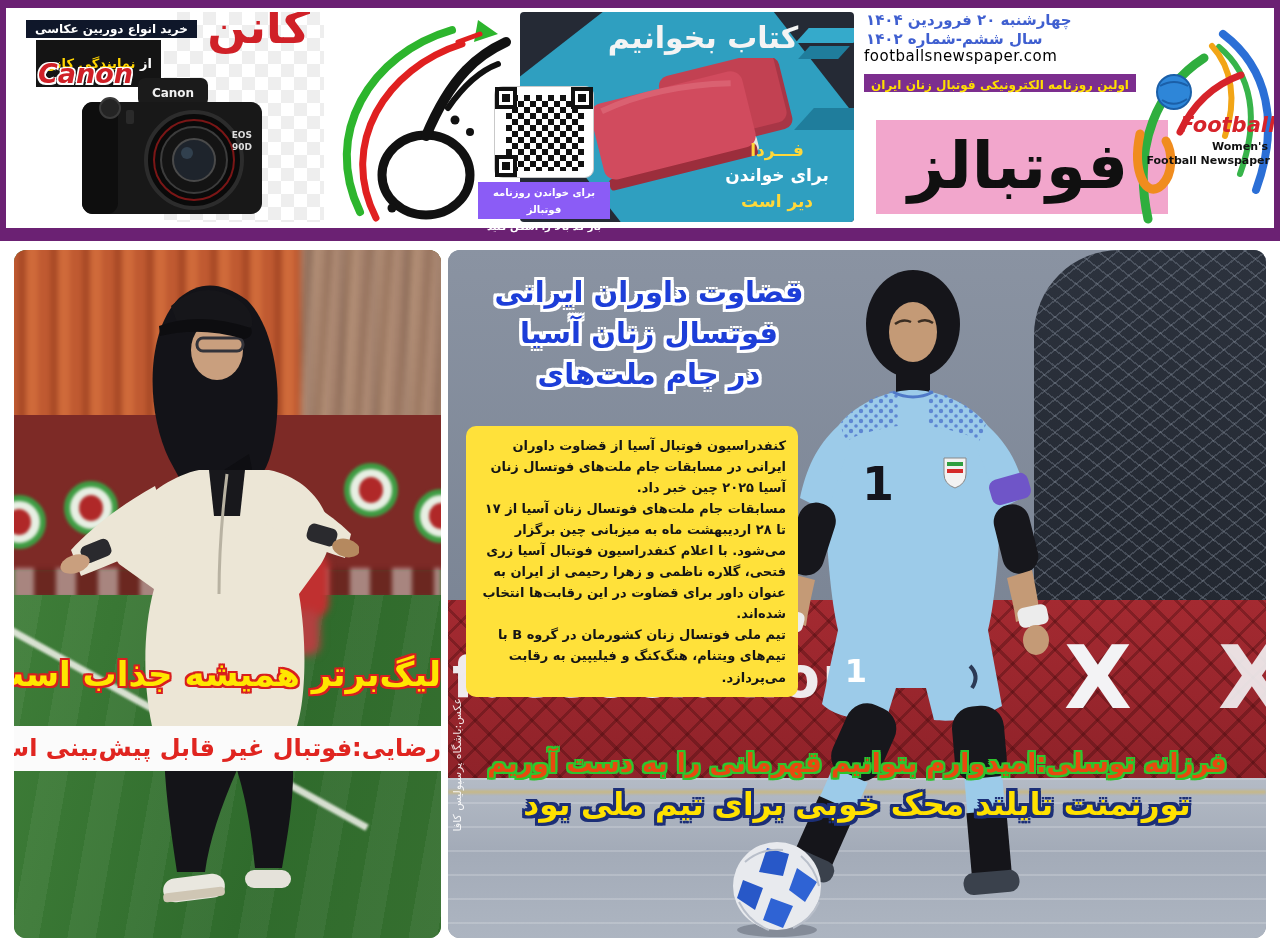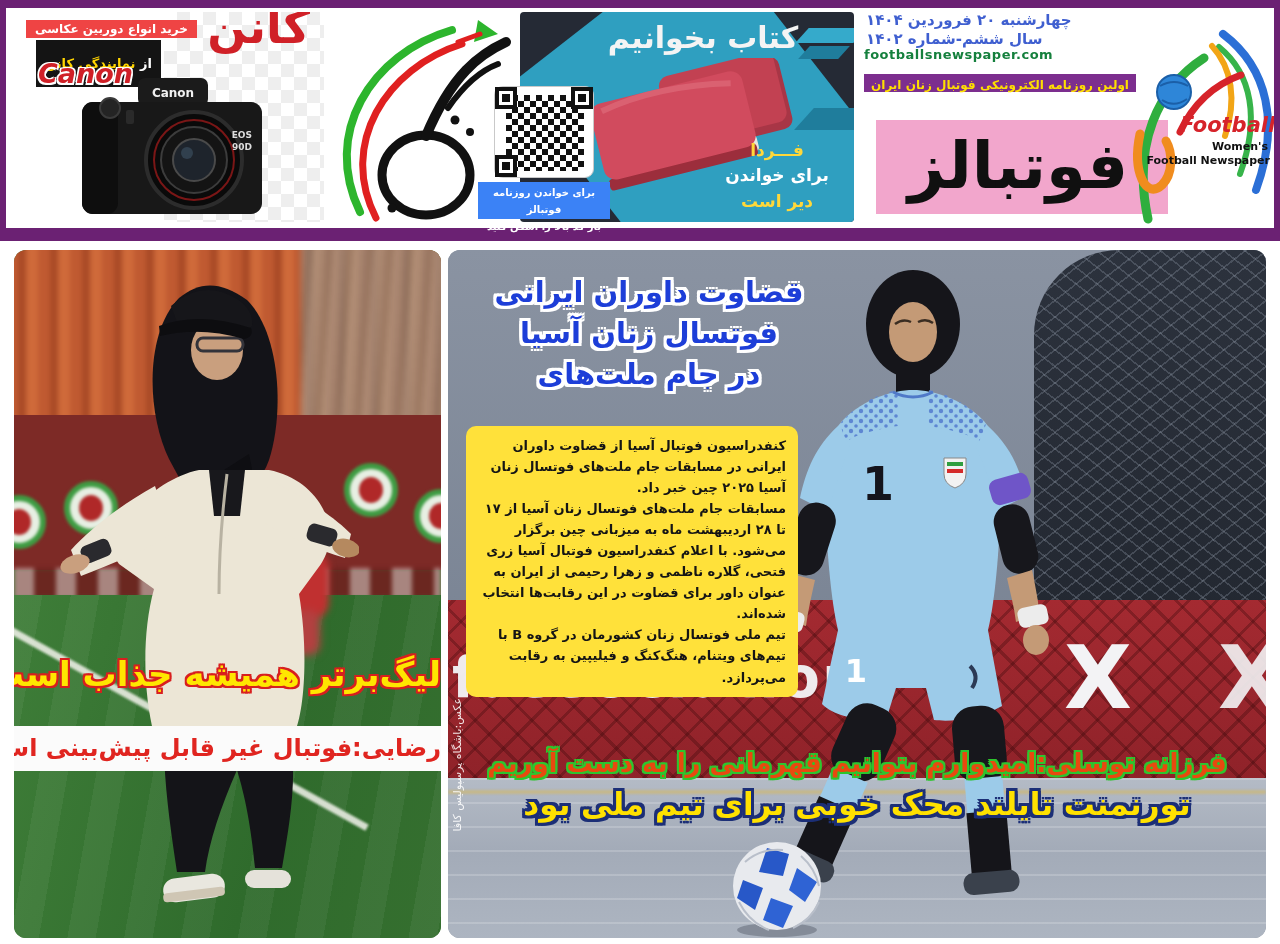--- a/index.html
+++ b/index.html
@@ -10,21 +10,21 @@
   .header-frame { position:absolute; left:0; top:0; width:1280px; height:241px; background:#6b2173; }
   .header-white { position:absolute; left:6px; top:8px; width:1268px; height:220px; background:#fff; }
 
   
   .canon-ad { position:absolute; left:12px; top:12px; width:312px; height:210px; background:#fff; overflow:hidden; }
   .cn-diamond { position:absolute; right:0; top:0; width:160px; height:210px; opacity:.35;
     background-image:
       linear-gradient(45deg,#cfcfcf 25%,transparent 25%,transparent 75%,#cfcfcf 75%),
       linear-gradient(45deg,#cfcfcf 25%,transparent 25%,transparent 75%,#cfcfcf 75%);
     background-size:26px 26px; background-position:0 0,13px 13px; }
-  .cn-strip1 { position:absolute; left:14px; top:8px; background:#ef4444; color:#fff; font-size:12px; font-weight:bold; padding:2px 9px; direction:rtl; white-space:nowrap; }
+  .cn-strip1 { position:absolute; left:14px; top:8px; background:#0f172a; color:#fff; font-size:12px; font-weight:bold; padding:2px 9px; direction:rtl; white-space:nowrap; }
   .cn-strip2 { position:absolute; left:24px; top:28px; background:#141414; font-size:13px; font-weight:bold; padding:16px 9px; direction:rtl; white-space:nowrap; }
   .cn-strip2 .w { color:#fff; } .cn-strip2 .y { color:#ffd400; }
   .cn-fa { position:absolute; right:14px; top:-12px; font-size:46px; font-weight:bold; color:#d02027; line-height:1.2; direction:rtl;margin-left:31px; }
   .cn-en { position:absolute; left:26px; top:46px; font-size:27px; font-weight:bold; font-style:italic; color:#d02027;
     text-shadow:-1.5px -1.5px 0 #fff,1.5px -1.5px 0 #fff,-1.5px 1.5px 0 #fff,1.5px 1.5px 0 #fff; }
   .cn-cam { position:absolute; left:62px; top:64px; }
 
   
   .callig { position:absolute; left:330px; top:12px; width:190px; height:210px; }
 
@@ -40,26 +40,26 @@
   .bk-lines { position:absolute; right:12px; bottom:8px; width:130px; text-align:center; direction:rtl; font-weight:bold; font-size:17px; line-height:1.5; }
   .bk-lines .l1,.bk-lines .l3 { color:#ffd83a; } .bk-lines .l2 { color:#fff; }
 
   
   .qr-box { position:absolute; left:494px; top:86px; width:100px; height:92px; background:#fff; border:1px solid #c9c9c9; border-radius:9px; z-index:5; }
   .qr { position:absolute; left:11px; top:8px; width:78px; height:76px;
     background:conic-gradient(#111 25%, transparent 0 50%, #111 0 75%, transparent 0) 0 0/12px 12px #fff; }
   .qf { position:absolute; width:22px; height:22px; border:4px solid #111; background:#fff; }
   .qf i { position:absolute; left:3px; top:3px; width:8px; height:8px; background:#111; display:block; }
   .qf.tl{left:0;top:0;} .qf.tr{right:0;top:0;} .qf.bl{left:0;bottom:0;}
-  .qr-caption { position:absolute; left:478px; top:182px; width:132px; height:37px; background:#3b82f6; color:#fff; font-size:10px; font-weight:bold;
+  .qr-caption { position:absolute; left:478px; top:182px; width:132px; height:37px; background:#8b5cf6; color:#fff; font-size:10px; font-weight:bold;
     text-align:center; direction:rtl; line-height:1.7; padding-top:2px; z-index:6; }
 
   
   .mh-dates { position:absolute; left:866px; top:11px; width:240px; color:#3f5fd0; font-size:15px; font-weight:bold; line-height:1.25; direction:rtl; text-align:left; }
-  .mh-url { position:absolute; left:864px; top:47px; font-size:13px; font-weight:700; color:#15803d; letter-spacing:.5px; }
+  .mh-url { position:absolute; left:864px; top:47px; font-size:15px; font-weight:400; color:#000000; letter-spacing:.5px; }
   .mh-tagline { position:absolute; left:864px; top:74px; width:272px; height:18px; background:#7c2e8e; color:#ffdf00; font-size:12px; font-weight:bold;
     text-align:center; line-height:22px; direction:rtl; white-space:nowrap; }
   .mh-pink { position:absolute; left:876px; top:120px; width:292px; height:94px; background:#f2a6cc; }
   .mh-title { position:absolute; left:876px; top:116px; width:284px; height:100px; text-align:center; font-size:64px; font-weight:900; color:#101010;
     line-height:100px; direction:rtl; z-index:4; }
   .mh-logo { position:absolute; left:1128px; top:14px; z-index:5; }
 
   
   .photo { position:absolute; top:250px; height:688px; border-radius:12px; overflow:hidden; }
   .left-photo { left:14px; width:427px; background:#35702f; }

